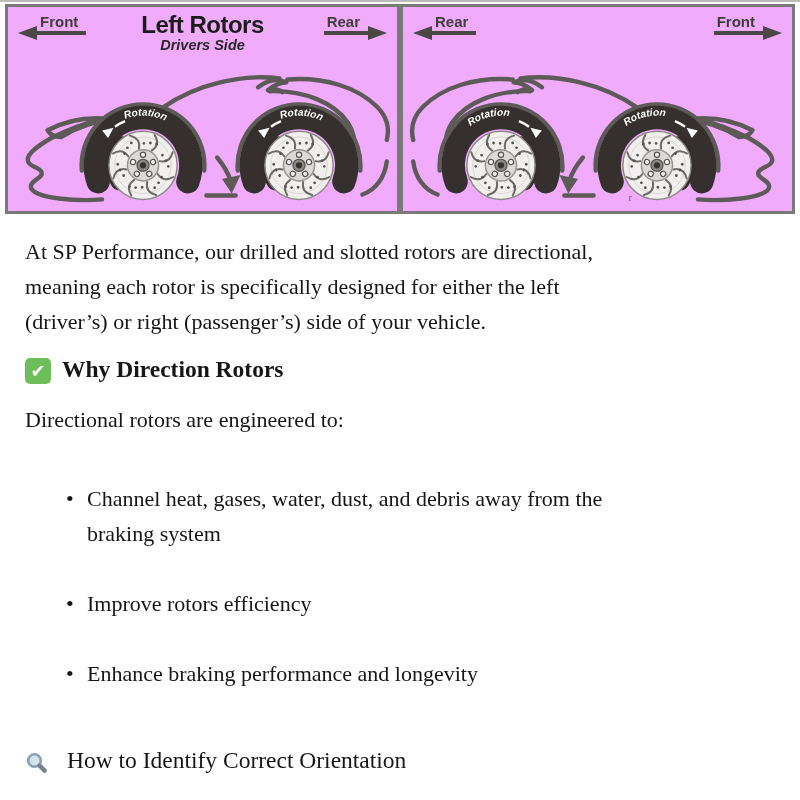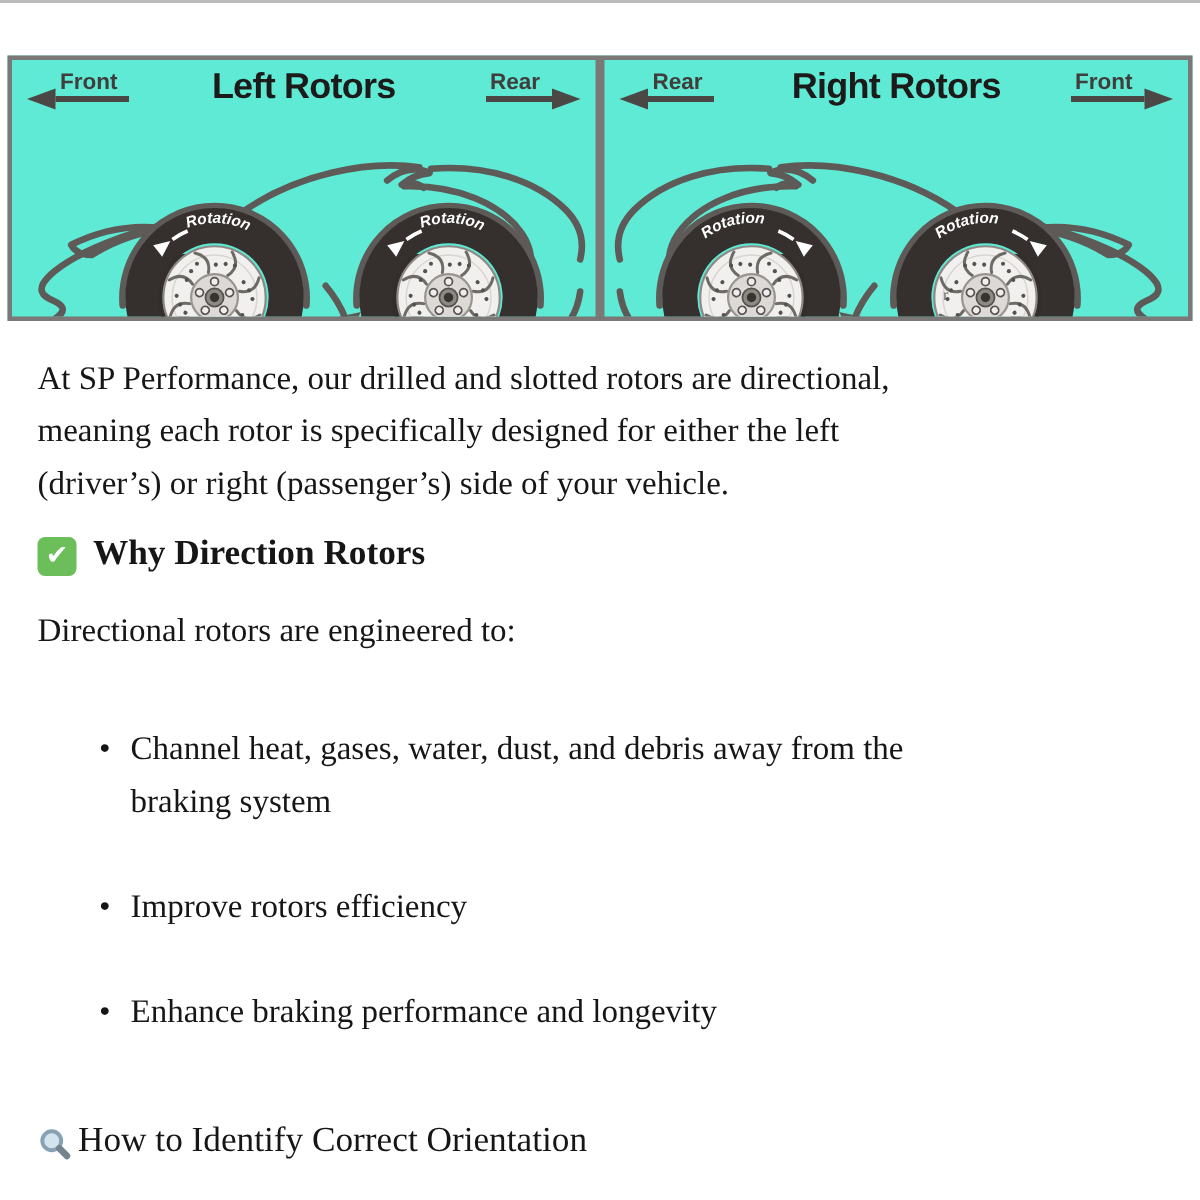--- a/index.html
+++ b/index.html
@@ -2,23 +2,23 @@
 <html><head>
 <meta charset="utf-8">
 <style>
   html,body{margin:0;padding:0;background:#ffffff;}
   body{width:800px;height:800px;overflow:hidden;position:relative;
        font-family:"Liberation Serif","DejaVu Serif",serif;color:#161616;}
 
   
   .figure{display:flex;gap:0;padding:2px 5px 0 5px;border-top:2px solid #bdbbb9;
           box-sizing:border-box;height:214px;}
-  .panel{flex:1;border:3px solid #7b7977;background:#5eead4;position:relative;
+  .panel{flex:1;border:3px solid #7b7977;background:#f0abfc;position:relative;
          box-sizing:border-box;overflow:hidden;
-         font-family:"Liberation Sans","DejaVu Sans",sans-serif;margin-top:33px;}
+         font-family:"Liberation Sans","DejaVu Sans",sans-serif;}
   .panel-header{position:relative;height:46px;display:flex;justify-content:space-between;
                 align-items:flex-start;padding:7px 10px 0 10px;}
   .dir-arrow{display:flex;align-items:flex-end;z-index:2;}
   .dir-label{font-weight:bold;font-size:15px;color:#403d3b;
              border-bottom:4px solid #4a4744;padding:0 8px 1px 3px;line-height:16px;}
   .tri{width:0;height:0;border-top:7px solid transparent;border-bottom:7px solid transparent;
        transform:translateY(5px);}
   .tri-left{border-right:19px solid #4a4744;}
   .tri-right{border-left:19px solid #4a4744;}
   .panel-titles{position:absolute;left:0;right:0;top:5px;text-align:center;pointer-events:none;}
@@ -28,21 +28,21 @@
   .artifact{position:absolute;left:58%;bottom:8px;font-size:11px;color:#6a6a6a;
             font-family:"Liberation Serif",serif;}
 
   
   .article{padding:0 8px 0 25px;}
   .bodytext{font-size:22px;line-height:35px;white-space:pre-line;}
   .intro{margin:20px 0 0 0;}
   .h-why{margin:13px 0 0 0;font-size:23.5px;font-weight:bold;line-height:35px;
          display:flex;align-items:center;gap:11px;}
   .h-identify{margin:17px 0 0 0;font-size:23.5px;font-weight:normal;line-height:35px;
-              display:flex;align-items:center;gap:3px;}
+              display:flex;align-items:center;gap:18px;}
   .lead{margin:15px 0 0 0;}
   ul.blist{list-style:none;margin:9px 0 0 0;padding:0;}
   ul.blist2{margin-top:15px;}
   ul.blist li{position:relative;padding-left:62px;}
   ul.blist li::before{content:"\2022";position:absolute;left:41px;top:0;}
 
   
   .check-badge{display:inline-flex;align-items:center;justify-content:center;
                width:26px;height:26px;border-radius:5px;background:#6cbe5a;
                color:#ffffff;font-size:18px;font-weight:bold;flex:0 0 auto;
@@ -55,20 +55,21 @@
 <div class="figure">
 
   <div class="panel">
     <div class="panel-header">
       <div class="dir-arrow">
         <span class="tri tri-left"></span>
         <span class="dir-label">Front</span>
       </div>
       <div class="panel-titles">
         <div class="panel-title">Left Rotors</div>
+        <div class="panel-subtitle">Drivers Side</div>
       </div>
       <div class="dir-arrow">
         <span class="dir-label">Rear</span>
         <span class="tri tri-right"></span>
       </div>
     </div>
 
     <svg class="car-svg" viewBox="0 0 386 160" preserveAspectRatio="xMidYMin meet" xmlns="http://www.w3.org/2000/svg" xmlns:xlink="http://www.w3.org/1999/xlink">
       <defs>
         <path id="slot" d="M 141 93 Q 150 87 144 77" fill="none" stroke="#6e6a66" stroke-width="2"></path>
@@ -148,21 +149,20 @@
     </svg>
   </div>
 
   <div class="panel">
     <div class="panel-header">
       <div class="dir-arrow">
         <span class="tri tri-left"></span>
         <span class="dir-label">Rear</span>
       </div>
       <div class="panel-titles">
-        <div class="panel-title">Right Rotors</div>
       </div>
       <div class="dir-arrow">
         <span class="dir-label">Front</span>
         <span class="tri tri-right"></span>
       </div>
     </div>
 
     <svg class="car-svg" viewBox="0 0 386 160" preserveAspectRatio="xMidYMin meet" xmlns="http://www.w3.org/2000/svg" xmlns:xlink="http://www.w3.org/1999/xlink">
       <use href="#car-art" xlink:href="#car-art" transform="translate(386 0) scale(-1 1)"></use>
 

